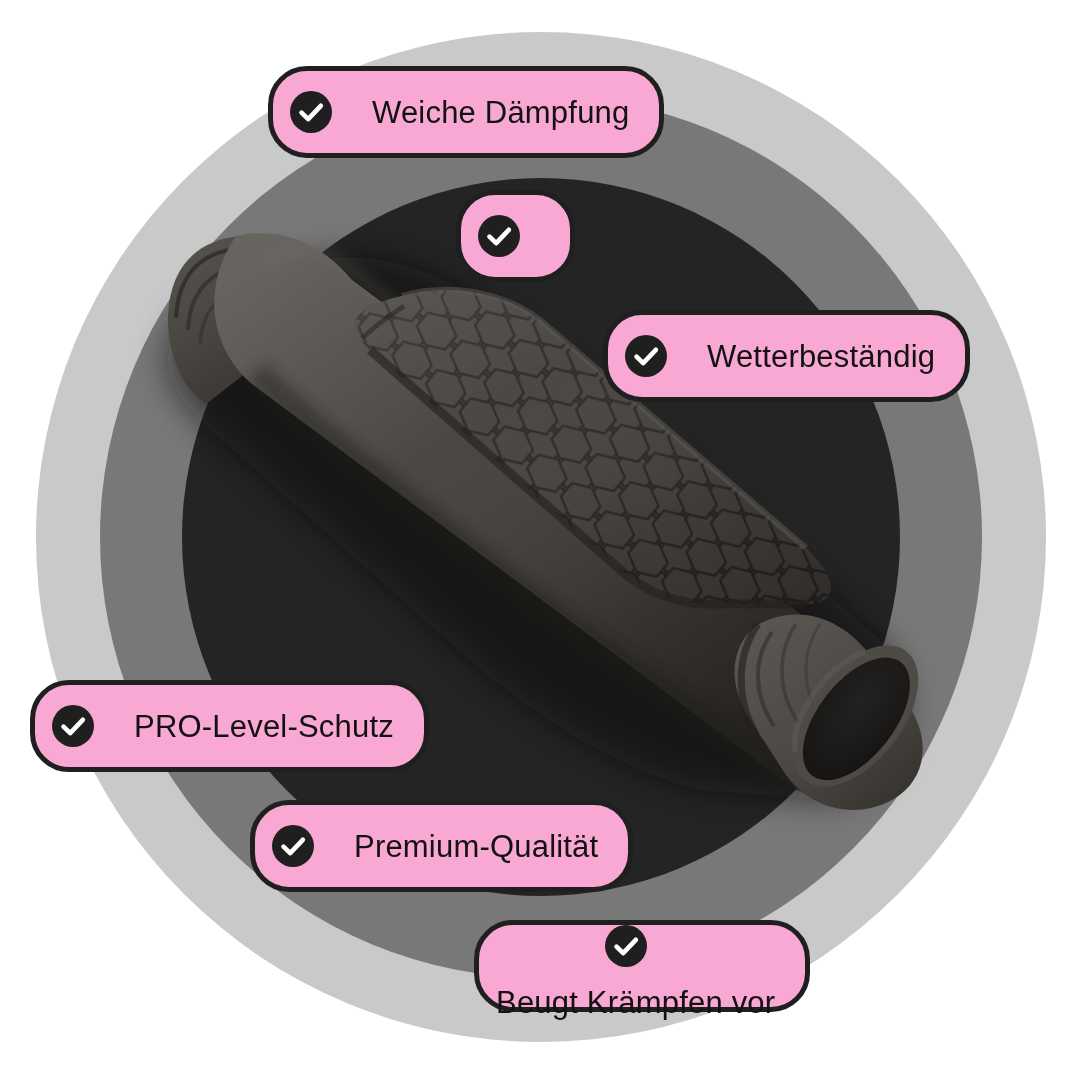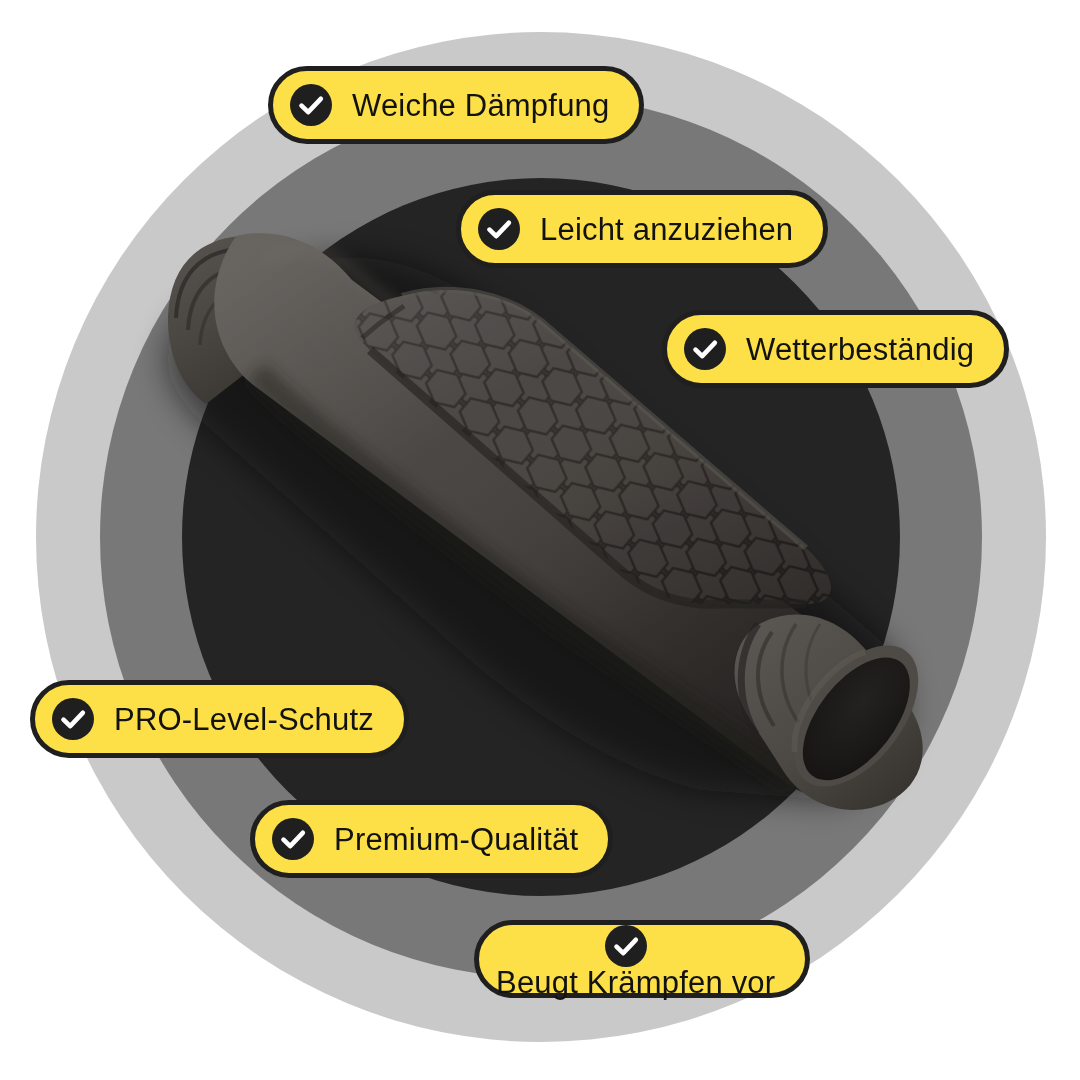--- a/index.html
+++ b/index.html
@@ -53,46 +53,47 @@
     width: 1080px; height: 1080px;
     pointer-events: none;
   }
 
   
   .badge {
     position: absolute;
     display: flex;
     align-items: center;
     box-sizing: border-box;
-    height: 78px;
+    height: 92px;
     padding: 0 30px 0 17px;
-    background: #fde047;
+    background: #f9a8d4;
     border: 5px solid #1f1f1f;
     border-radius: 39px;
     white-space: nowrap;
     z-index: 5;
+    gap: 20px;
   }
   .badge .check-icon {
     flex: 0 0 auto;
     width: 42px;
     height: 42px;
     margin-right: 20px;
     display: block;
   }
   .badge .badge-label {
     font-size: 31px;
     line-height: 1;
     letter-spacing: 0.2px;
     color: #121212;
     font-weight: 400;
   }
 
   #badge-0 { left: 268px; top: 66px;  }
   #badge-1 { left: 456px; top: 190px; }
-  #badge-2 { left: 662px; top: 310px; align-items: center; }
+  #badge-2 { left: 603px; top: 310px; align-items: center; }
   #badge-3 { left: 30px;  top: 680px; }
   #badge-4 { left: 250px; top: 800px; }
   #badge-5 { left: 474px; top: 920px; flex-direction: column; }
 </style>
 </head>
 <body>
 
 <div id="stage">
 
   <div class="ring" id="ring-outer"></div>
@@ -262,21 +263,20 @@
       <path d="M11.5 21.6 L18.2 28.2 L30.8 14.8" fill="none" stroke="#ffffff" stroke-width="4.6" stroke-linecap="round" stroke-linejoin="round"></path>
     </svg>
     <span class="badge-label">Weiche Dämpfung</span>
   </div>
 
   <div class="badge" id="badge-1">
     <svg class="check-icon" viewBox="0 0 42 42">
       <circle cx="21" cy="21" r="21" fill="#1f1f1f"></circle>
       <path d="M11.5 21.6 L18.2 28.2 L30.8 14.8" fill="none" stroke="#ffffff" stroke-width="4.6" stroke-linecap="round" stroke-linejoin="round"></path>
     </svg>
-    <span class="badge-label">Leicht anzuziehen</span>
   </div>
 
   <div class="badge" id="badge-2">
     <svg class="check-icon" viewBox="0 0 42 42">
       <circle cx="21" cy="21" r="21" fill="#1f1f1f"></circle>
       <path d="M11.5 21.6 L18.2 28.2 L30.8 14.8" fill="none" stroke="#ffffff" stroke-width="4.6" stroke-linecap="round" stroke-linejoin="round"></path>
     </svg>
     <span class="badge-label">Wetterbeständig</span>
   </div>
 

